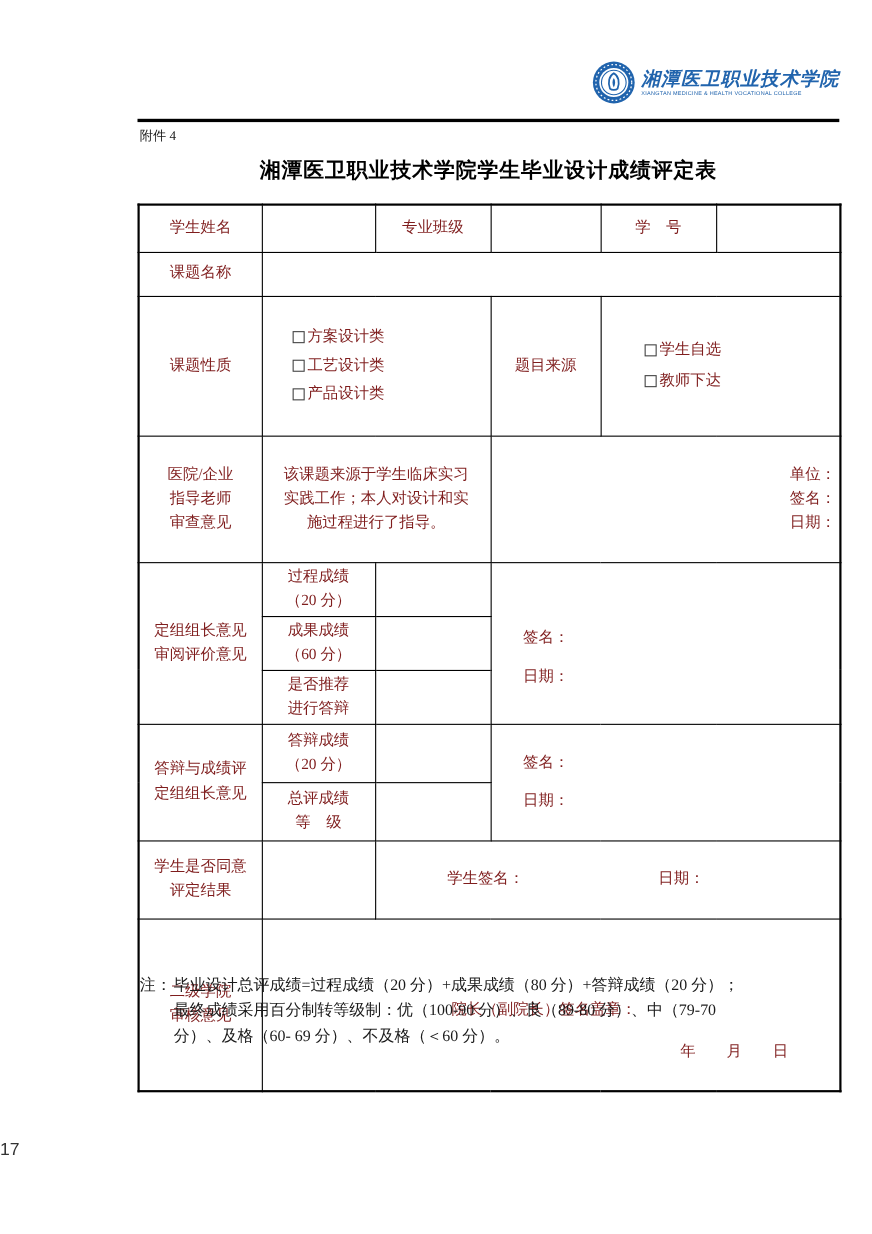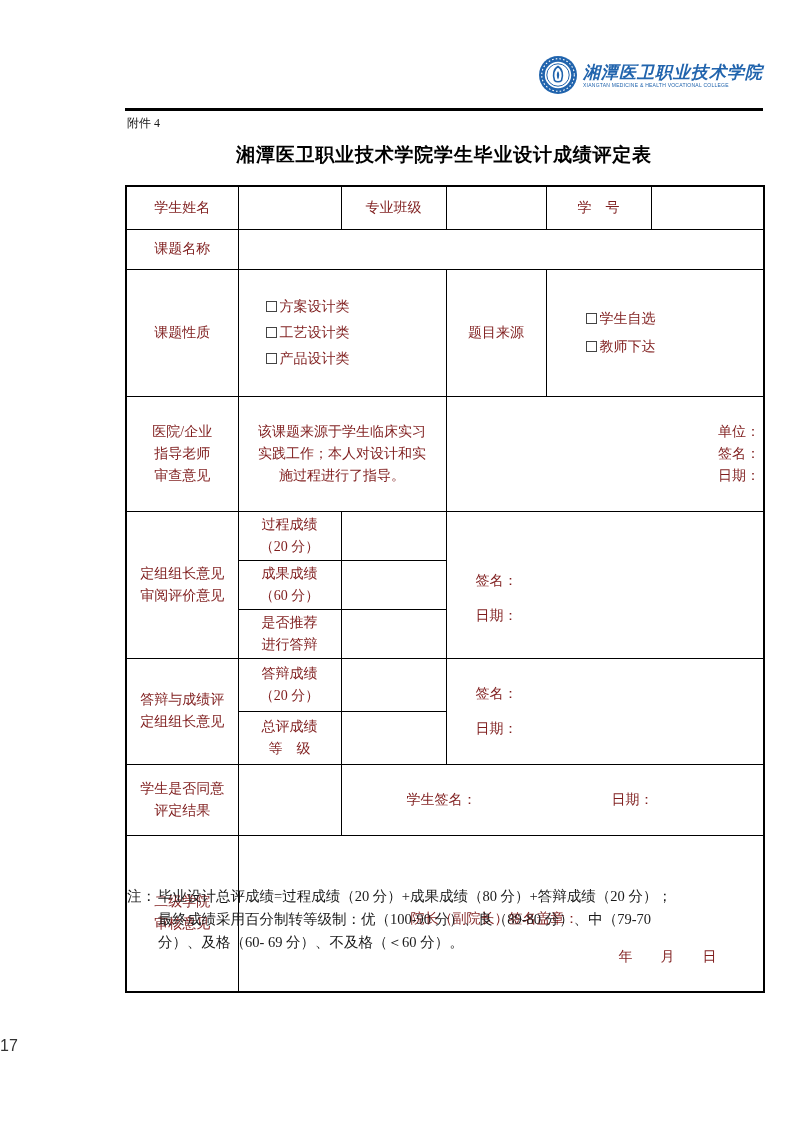--- a/index.html
+++ b/index.html
@@ -40,21 +40,21 @@
     height:100%; padding-left:24px; }
   .opt-col.src { padding-left:36px; }
   .opt { display:flex; align-items:center; line-height:26px; }
   .cb { display:inline-block; width:11px; height:11px; border:1px solid #444; margin-right:3px; background:#fff; }
   .comment { text-align:left; padding:4px 9px; line-height:27px; font-size:14.5px; }
   .fields-col { display:flex; flex-direction:column; justify-content:space-evenly; align-items:flex-end;
     height:100%; padding-left:12px; text-align:left; }
   .sign-col { display:flex; flex-direction:column; justify-content:center; align-items:flex-start;
     height:100%; padding-left:26px; gap:13px; text-align:left; }
   .sign-col.low { padding-top:28px; }
-  .agree-row { display:flex; align-items:center; height:100%; padding-left:62px; text-align:left;gap:13px; }
+  .agree-row { display:flex; align-items:center; height:100%; padding-left:62px; text-align:left; }
   .agree-date { margin-left:122px; }
   .dean-cell { position:relative; }
   .dean-sign { position:absolute; left:172px; top:72px; white-space:nowrap; }
   .dean-date { position:absolute; left:380px; top:110px; white-space:nowrap; }
   
   .note { position:absolute; left:127px; top:885px; width:580px; display:flex; font-size:14.5px; line-height:23px; }
   .note-prefix { flex:0 0 31px; }
   .note-lines { flex:1; }
   .page-number { position:absolute; left:0; top:1037px; width:100%; 
     font-family:"Liberation Sans","DejaVu Sans",sans-serif; font-weight:normal; font-size:16px; color:#333; }

